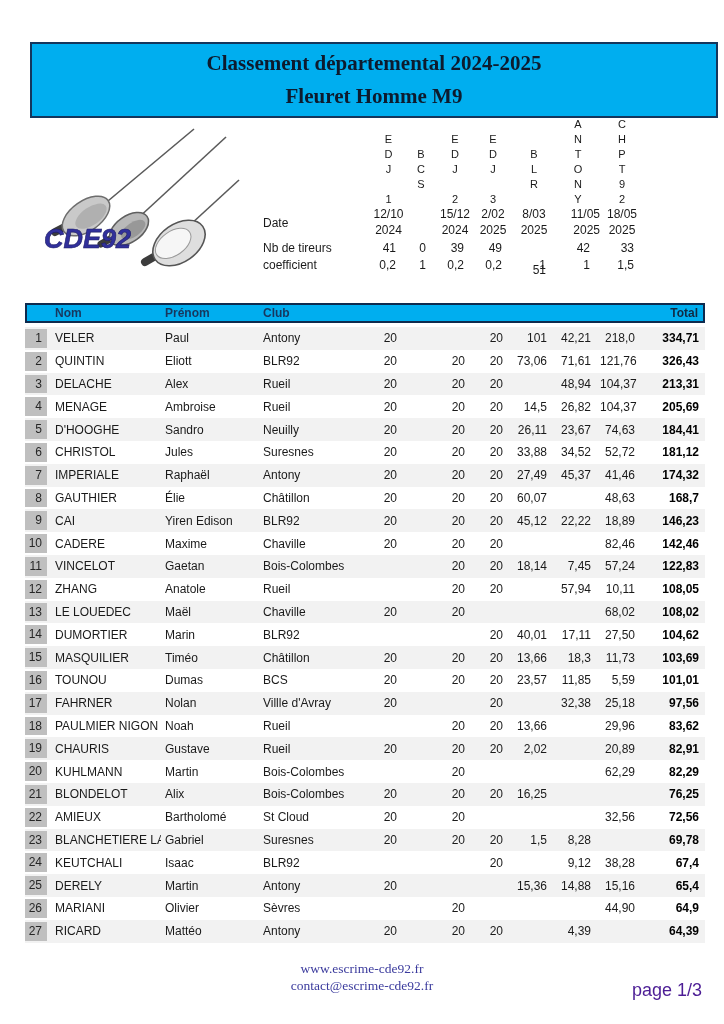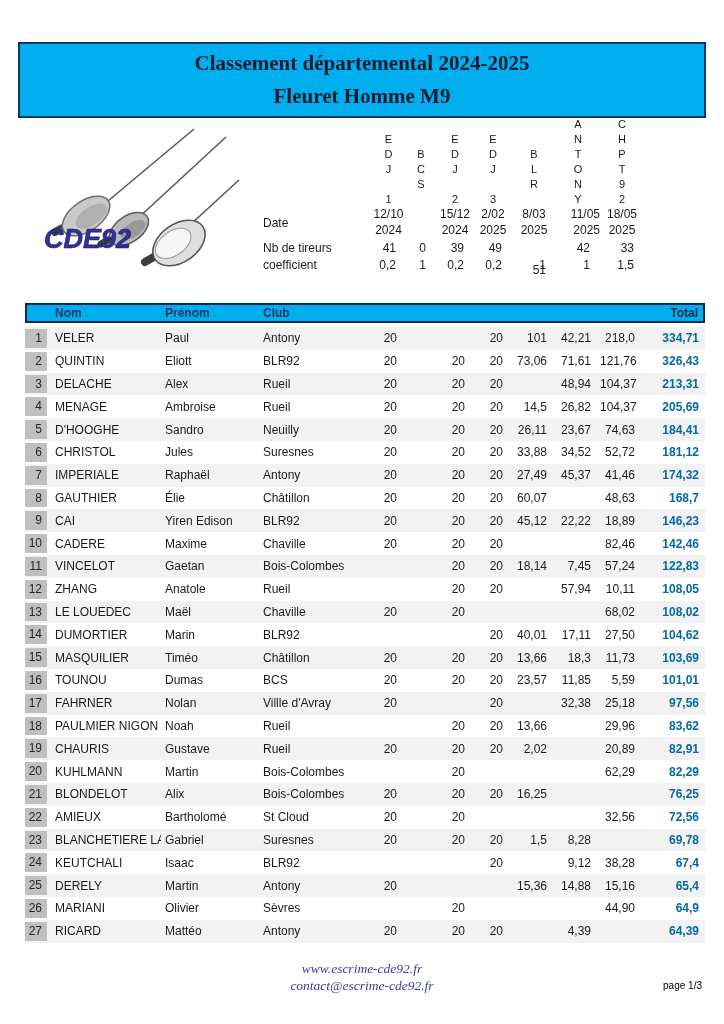--- a/index.html
+++ b/index.html
@@ -3,21 +3,21 @@
 <meta charset="utf-8">
 <style>
   html,body{margin:0;padding:0;background:#e8e8e8;}
   .page{
     position:relative;width:724px;height:1024px;background:#ffffff;
     font-family:"Liberation Sans",sans-serif;color:#1a1a1a;overflow:hidden;
     margin:0 auto;
   }
   
   .title-band{
-    position:absolute;left:18px;top:42px;width:684px;height:66px;
+    position:absolute;left:30px;top:42px;width:684px;height:66px;
     background:#00AEEF;border:2px solid #14365C;
     display:flex;flex-direction:column;justify-content:space-around;align-items:center;
     padding:3px 0;
   }
   .title-line{
     font-family:"Liberation Serif",serif;font-weight:bold;font-size:21px;color:#0d1b2e;
   }
   
   .logo{position:absolute;left:28px;top:116px;width:212px;height:172px;}
   
@@ -59,29 +59,29 @@
   }
   .trow.odd{background:#F2F2F2;}
   .trow.even{background:#ffffff;}
   .cell-rank{
     background:#BFBFBF;height:18.8px;line-height:18.8px;margin:2px 0;
     text-align:right;padding-right:5px;box-sizing:border-box;color:#262626;
   }
   .cell-nom{padding-left:8px;white-space:nowrap;overflow:hidden;}
   .cell-prenom,.cell-club{padding-left:4px;white-space:nowrap;}
   .cell-score{text-align:right;padding-right:9px;}
-  .cell-total{text-align:right;padding-right:6px;font-weight:bold;color:#0369a1;}
+  .cell-total{text-align:right;padding-right:6px;font-weight:bold;color:#000000;}
   
   .footer-links{
     position:absolute;left:0;top:960px;width:724px;text-align:center;
-    font-family:"Liberation Serif",serif;font-size:13.5px;color:#3B3B9D;line-height:17px;font-style:italic;
+    font-family:"Liberation Serif",serif;font-size:13.5px;color:#3B3B9D;line-height:17px;
   }
   .footer-links div{cursor:pointer;}
   .page-num{
-    position:absolute;right:22px;top:980px;font-size:10px;color:#000000;
+    position:absolute;right:22px;top:980px;font-size:18px;color:#4c1d95;
   }
 </style>
 </head>
 <body>
 
 <div class="page">
 
   <div class="title-band">
     <div class="title-line">Classement départemental 2024-2025</div>
     <div class="title-line">Fleuret Homme M9</div>

